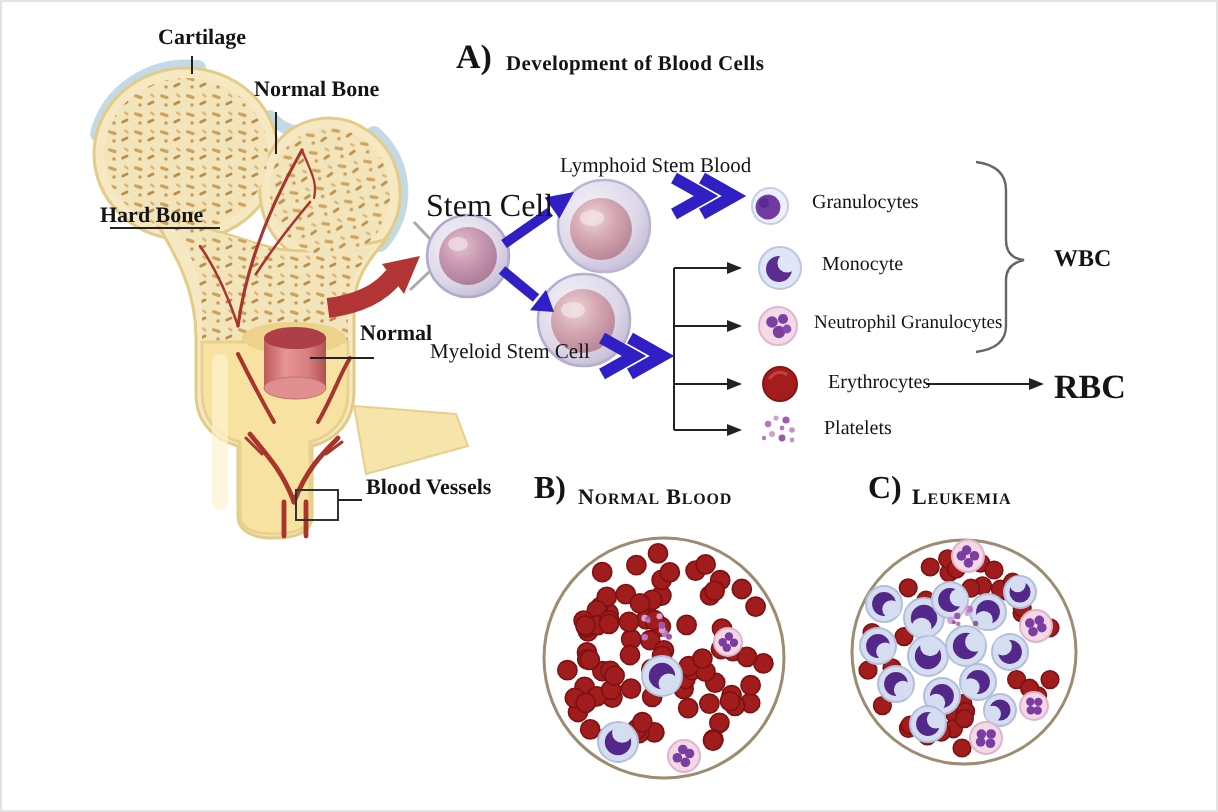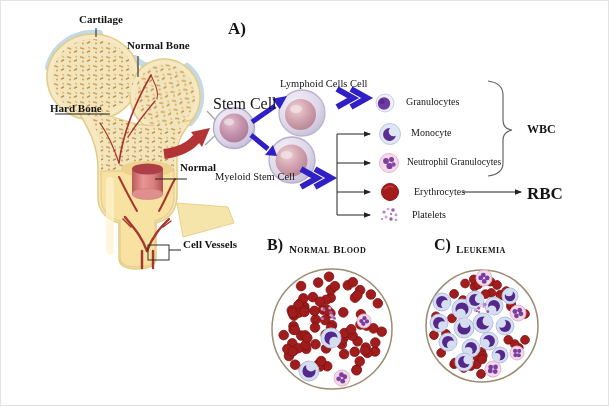--- a/index.html
+++ b/index.html
@@ -428,26 +428,27 @@
         <circle cx="483.392105943989" cy="303.46409218758345" r="1.5802893854212017" fill="#b777c2"></circle>
         <circle cx="482.1793139795773" cy="303.2319193985313" r="1.0591187681071461" fill="#d2a1d6"></circle>
         <circle cx="477.6708539361134" cy="307.0189266745001" r="1.6066178592387588" fill="#9a5aa8"></circle>
       </g>
 </svg>
 
 <div class="lbl b" style="left:78px;top:13px;font-size:11px">Cartilage</div>
 <div class="lbl b" style="left:126px;top:39px;font-size:11px">Normal Bone</div>
 <div class="lbl b" style="left:49px;top:102px;font-size:11px">Hard Bone</div>
 <div class="lbl b" style="left:179px;top:161px;font-size:11px">Normal</div>
-<div class="lbl b" style="left:182px;top:238px;font-size:11px">Cell Vessels</div>
+<div class="lbl b" style="left:182px;top:238px;font-size:11px">Blood Vessels</div>
 
 <div class="lbl b" style="left:227px;top:19px;font-size:17px">A)</div>
+<div class="lbl b" style="left:252px;top:27px;font-size:10.5px;letter-spacing:.2px">Development of Blood Cells</div>
 
 <div class="lbl" style="left:212px;top:95px;font-size:16px">Stem Cell</div>
-<div class="lbl" style="left:279px;top:78px;font-size:10.5px">Lymphoid Cells Cell</div>
+<div class="lbl" style="left:279px;top:78px;font-size:10.5px">Lymphoid Stem Blood</div>
 <div class="lbl" style="left:214px;top:171px;font-size:10.5px">Myeloid Stem Cell</div>
 
 <div class="lbl" style="left:405px;top:96px;font-size:10px">Granulocytes</div>
 <div class="lbl" style="left:410px;top:127px;font-size:10px">Monocyte</div>
 <div class="lbl" style="left:406px;top:157px;font-size:9.5px">Neutrophil Granulocytes</div>
 <div class="lbl" style="left:413px;top:186px;font-size:10px">Erythrocytes</div>
 <div class="lbl" style="left:411px;top:209px;font-size:10px">Platelets</div>
 
 <div class="lbl b" style="left:526px;top:122px;font-size:12px">WBC</div>
 <div class="lbl b" style="left:526px;top:184px;font-size:17px">RBC</div>

